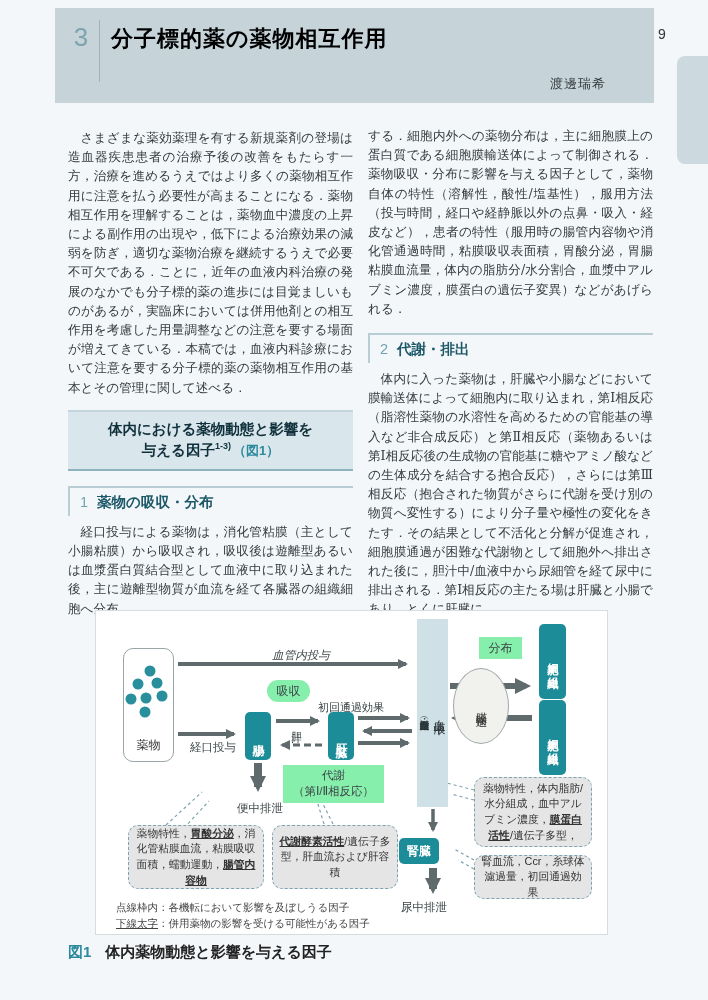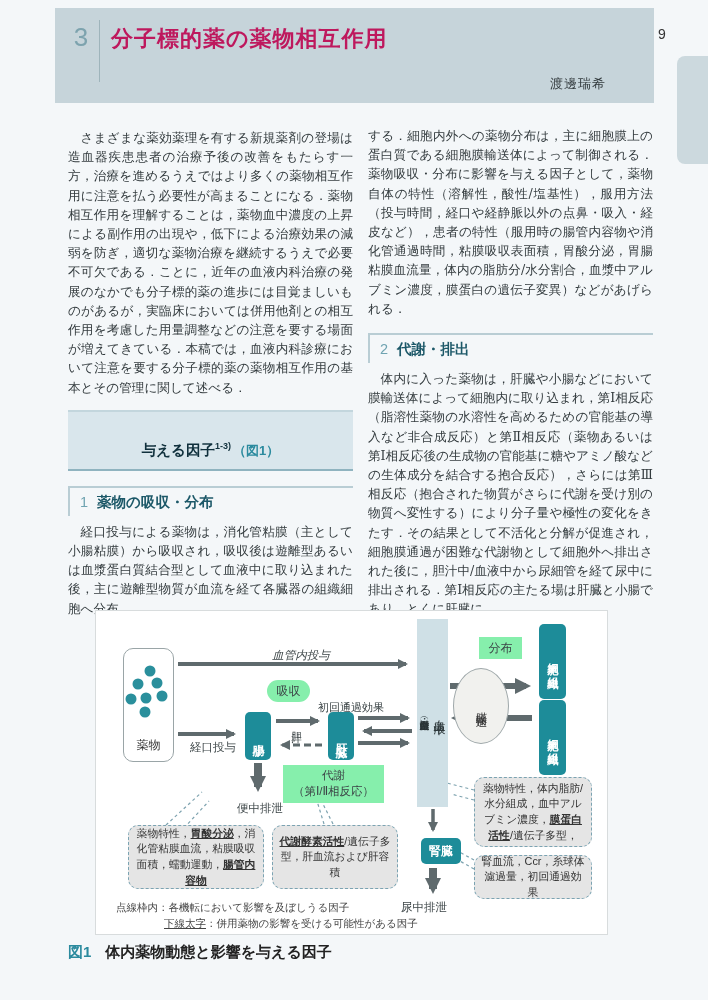--- a/index.html
+++ b/index.html
@@ -19,21 +19,21 @@
   .chapter-num {
     position:absolute; left:14px; top:14px; width:24px;
     font-size:26px; color:#7da3ae; text-align:center;
   }
   .header-divider {
     position:absolute; left:44px; top:12px; width:1px; height:62px;
     background:#9eb4bb;
   }
   .chapter-title {
     position:absolute; left:56px; top:16px;
-    font-size:22px; font-weight:bold; color:#be185d; letter-spacing:1px;
+    font-size:22px; font-weight:bold; color:#000000; letter-spacing:1px;
   }
   .author {
     position:absolute; right:48px; bottom:10px;
     font-size:13px; color:#333b3e; letter-spacing:1px;
   }
   .page-number { position:absolute; left:658px; top:26px; font-size:14px; color:#333; }
   .side-tab {
     position:absolute; left:677px; top:56px; width:31px; height:108px;
     background:#ccd9de; border-radius:8px 0 0 8px;
   }
@@ -109,21 +109,21 @@
     position:absolute; z-index:2;
     border:1.6px dashed #7ba3b2; border-radius:10px; background:#e5e5e5;
     font-size:10.8px; color:#333; text-align:center; line-height:1.45;
     display:flex; align-items:center; justify-content:center; padding:9px 6px;
   }
   .bubble .bu { font-weight:bold; text-decoration:underline; }
   .fig-legend {
     position:absolute; left:20px; top:288px; z-index:2;
     font-size:10.5px; color:#444; line-height:1.55;
   }
-  .fig-legend .u { text-decoration:underline;margin-left:48px; }
+  .fig-legend .u { text-decoration:underline; }
   .figure-caption {
     position:absolute; left:68px; top:943px;
     display:flex; gap:14px; font-size:15px; font-weight:bold;
   }
   .figure-caption .cap-num { color:#2b8a9e; }
   .figure-caption .cap-txt { color:#222; }
 </style>
 </head>
 <body>
 
@@ -132,21 +132,21 @@
   <div class="header-divider"></div>
   <h1 class="chapter-title">分子標的薬の薬物相互作用</h1>
   <div class="author">渡邊瑞希</div>
 </div>
 <div class="page-number">9</div>
 <div class="side-tab"></div>
 
 <div class="col col-left">
   <p class="body-text indent">さまざまな薬効薬理を有する新規薬剤の登場は造血器疾患患者の治療予後の改善をもたらす一方，治療を進めるうえではより多くの薬物相互作用に注意を払う必要性が高まることになる．薬物相互作用を理解することは，薬物血中濃度の上昇による副作用の出現や，低下による治療効果の減弱を防ぎ，適切な薬物治療を継続するうえで必要不可欠である．ことに，近年の血液内科治療の発展のなかでも分子標的薬の進歩には目覚ましいものがあるが，実臨床においては併用他剤との相互作用を考慮した用量調整などの注意を要する場面が増えてきている．本稿では，血液内科診療において注意を要する分子標的薬の薬物相互作用の基本とその管理に関して述べる．</p>
   <div class="section-box">
-    <br>
+    <span>体内における薬物動態と影響を</span><br>
     <span>与える因子</span><sup>1-3)</sup><span class="fig-ref">（図1）</span>
   </div>
   <div class="subhead">
     <span class="num">1</span>
     <span class="ttl">薬物の吸収・分布</span>
   </div>
   <p class="body-text indent">経口投与による薬物は，消化管粘膜（主として小腸粘膜）から吸収され，吸収後は遊離型あるいは血漿蛋白質結合型として血液中に取り込まれた後，主に遊離型物質が血流を経て各臓器の組織細胞へ分布</p>
 </div>
 
 <div class="col col-right">
@@ -238,21 +238,21 @@
     <span class="main">血液中</span>
   </div>
 
   <div class="fig-node graybox" style="left:383px; top:26px; width:43px; height:22px;">分布</div>
   <div class="fig-node ellipse">
     <span class="vtext">膜輸送</span>
   </div>
   <div class="fig-node tealbox vtext" style="left:443px; top:13px; width:27px; height:75px; font-size:11px; letter-spacing:1px;">細胞／組織</div>
   <div class="fig-node tealbox vtext" style="left:443px; top:89px; width:27px; height:75px; font-size:11px; letter-spacing:1px;">細胞／組織</div>
 
-  <div class="fig-node tealbox" style="left:325px; top:227px; width:40px; height:26px;">腎臓</div>
+  <div class="fig-node tealbox" style="left:303px; top:227px; width:40px; height:26px;">腎臓</div>
   <div class="figlabel" style="left:294px; top:289px; width:68px;">尿中排泄</div>
 
   <div class="bubble" style="left:32px; top:214px; width:136px; height:64px;">
     <span>
       <span>薬物特性，</span><span class="bu">胃酸分泌</span><span>，消化管粘膜血流，粘膜吸収面積，蠕動運動，</span><span class="bu">腸管内容物</span>
     </span>
   </div>
   <div class="bubble" style="left:176px; top:214px; width:126px; height:64px;">
     <span>
       <span class="bu">代謝酵素活性</span><span>/遺伝子多型，肝血流および肝容積</span>

